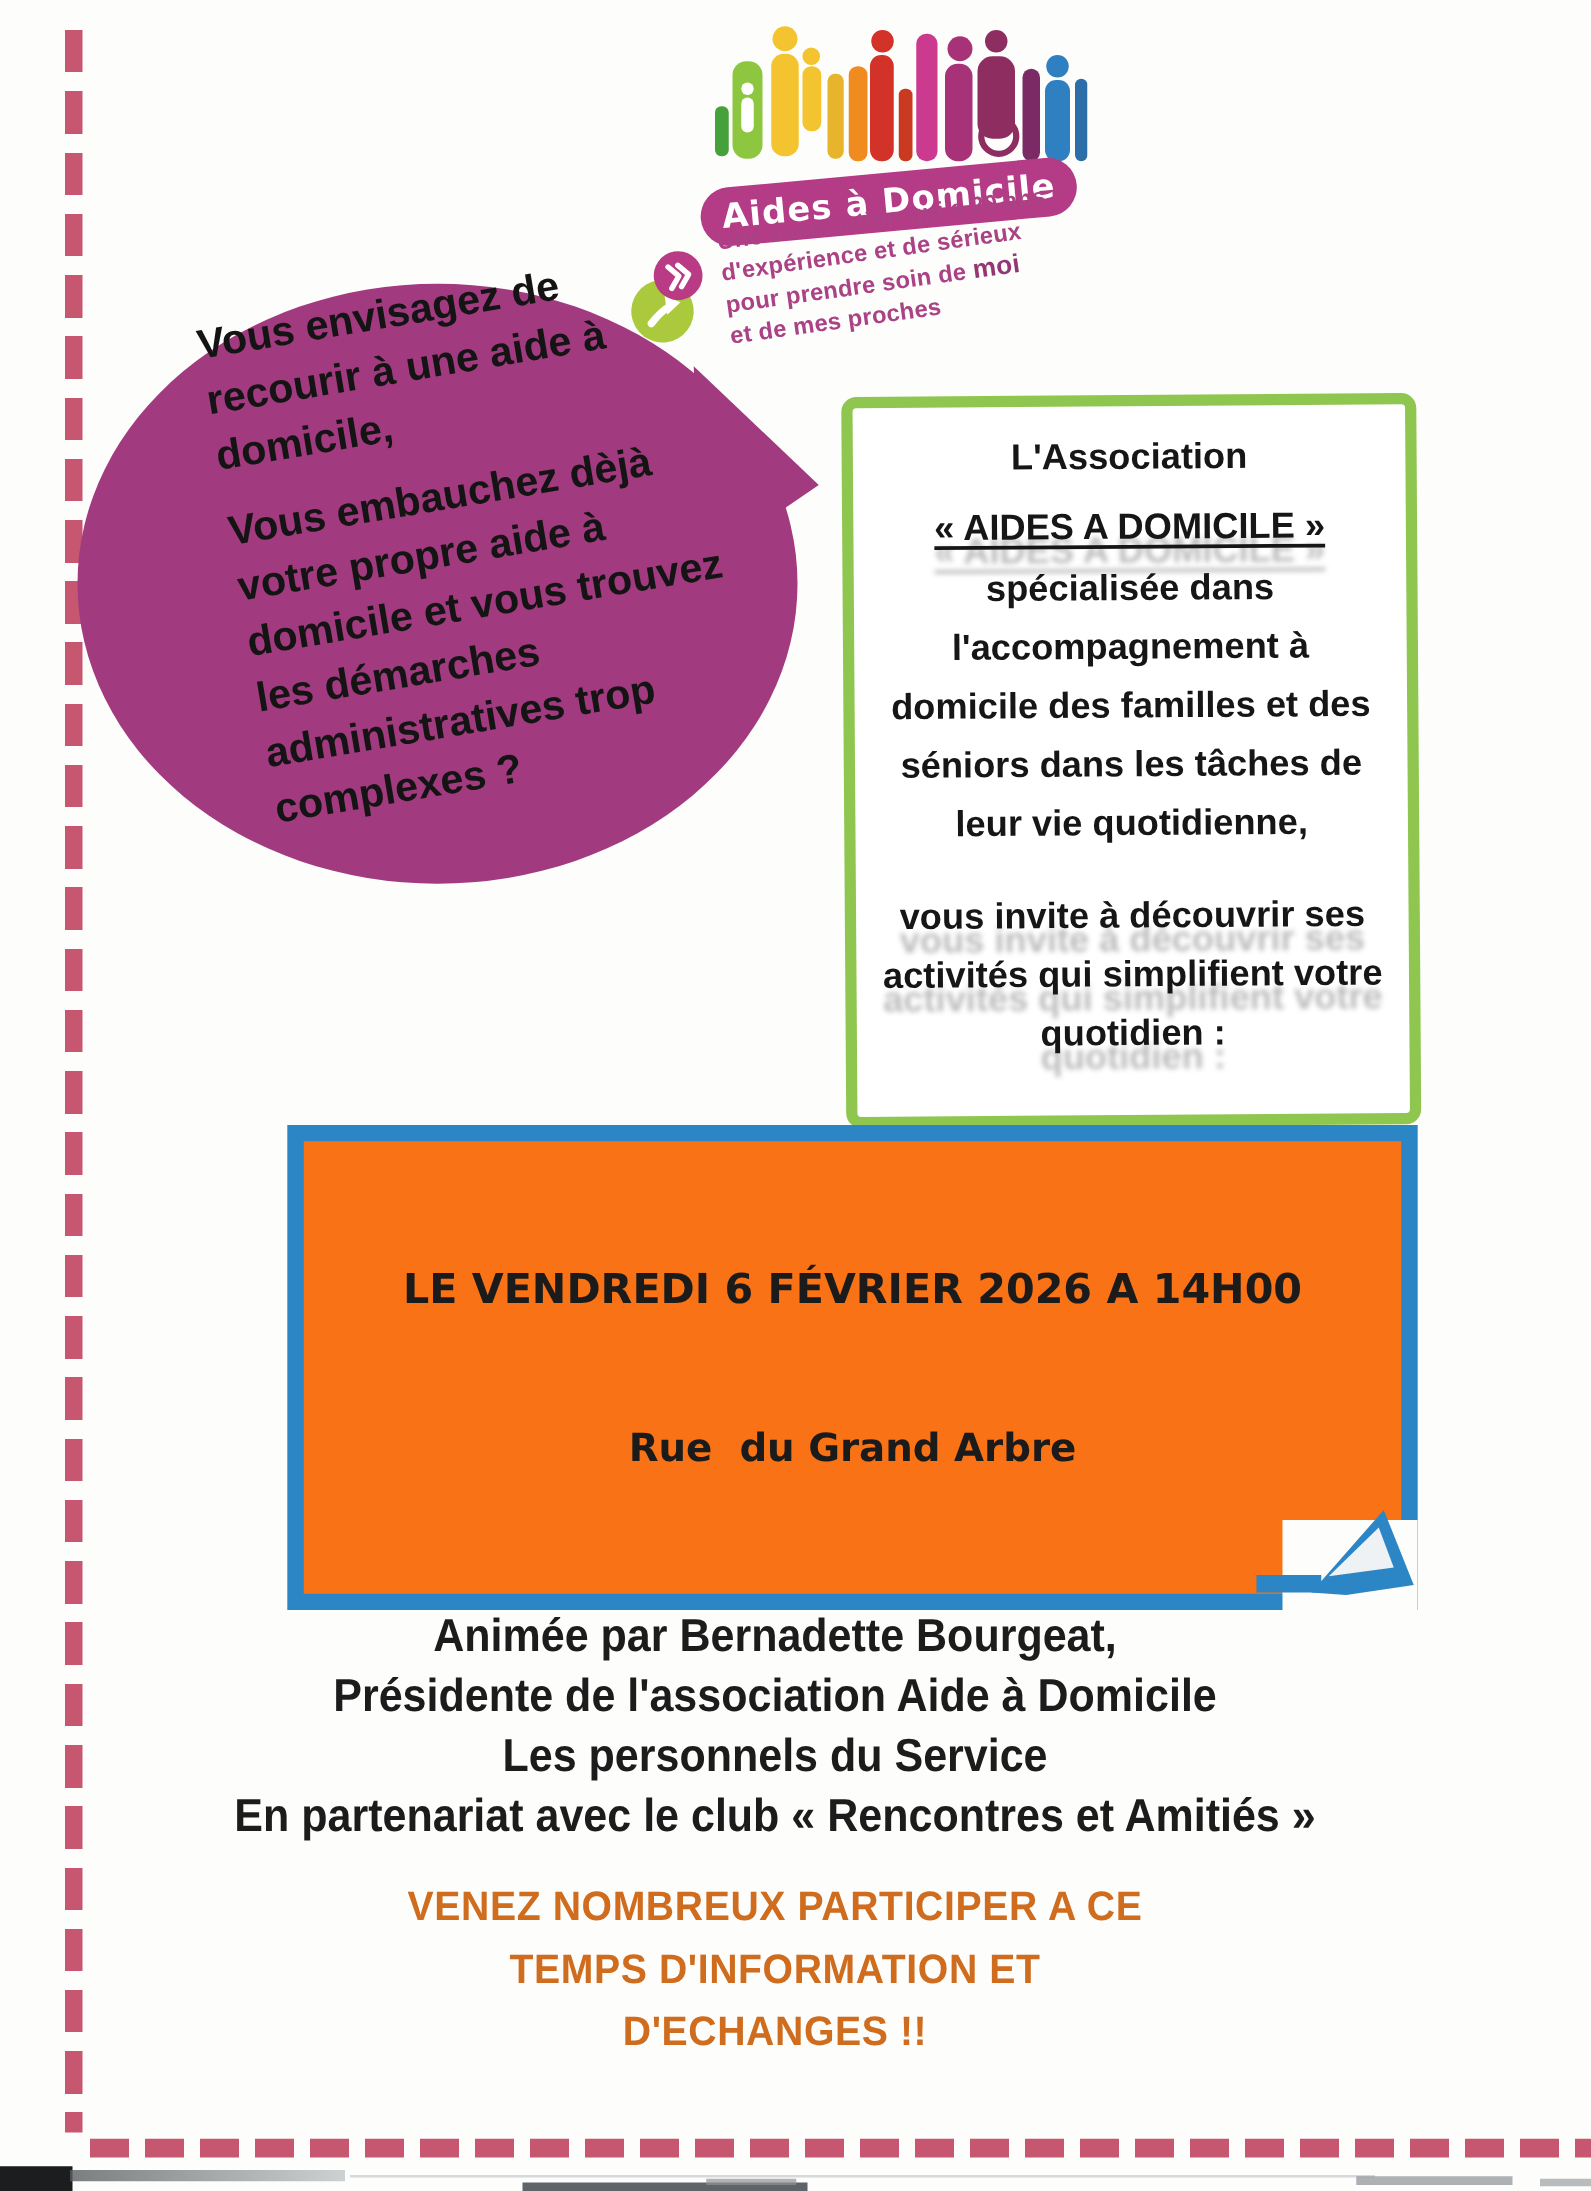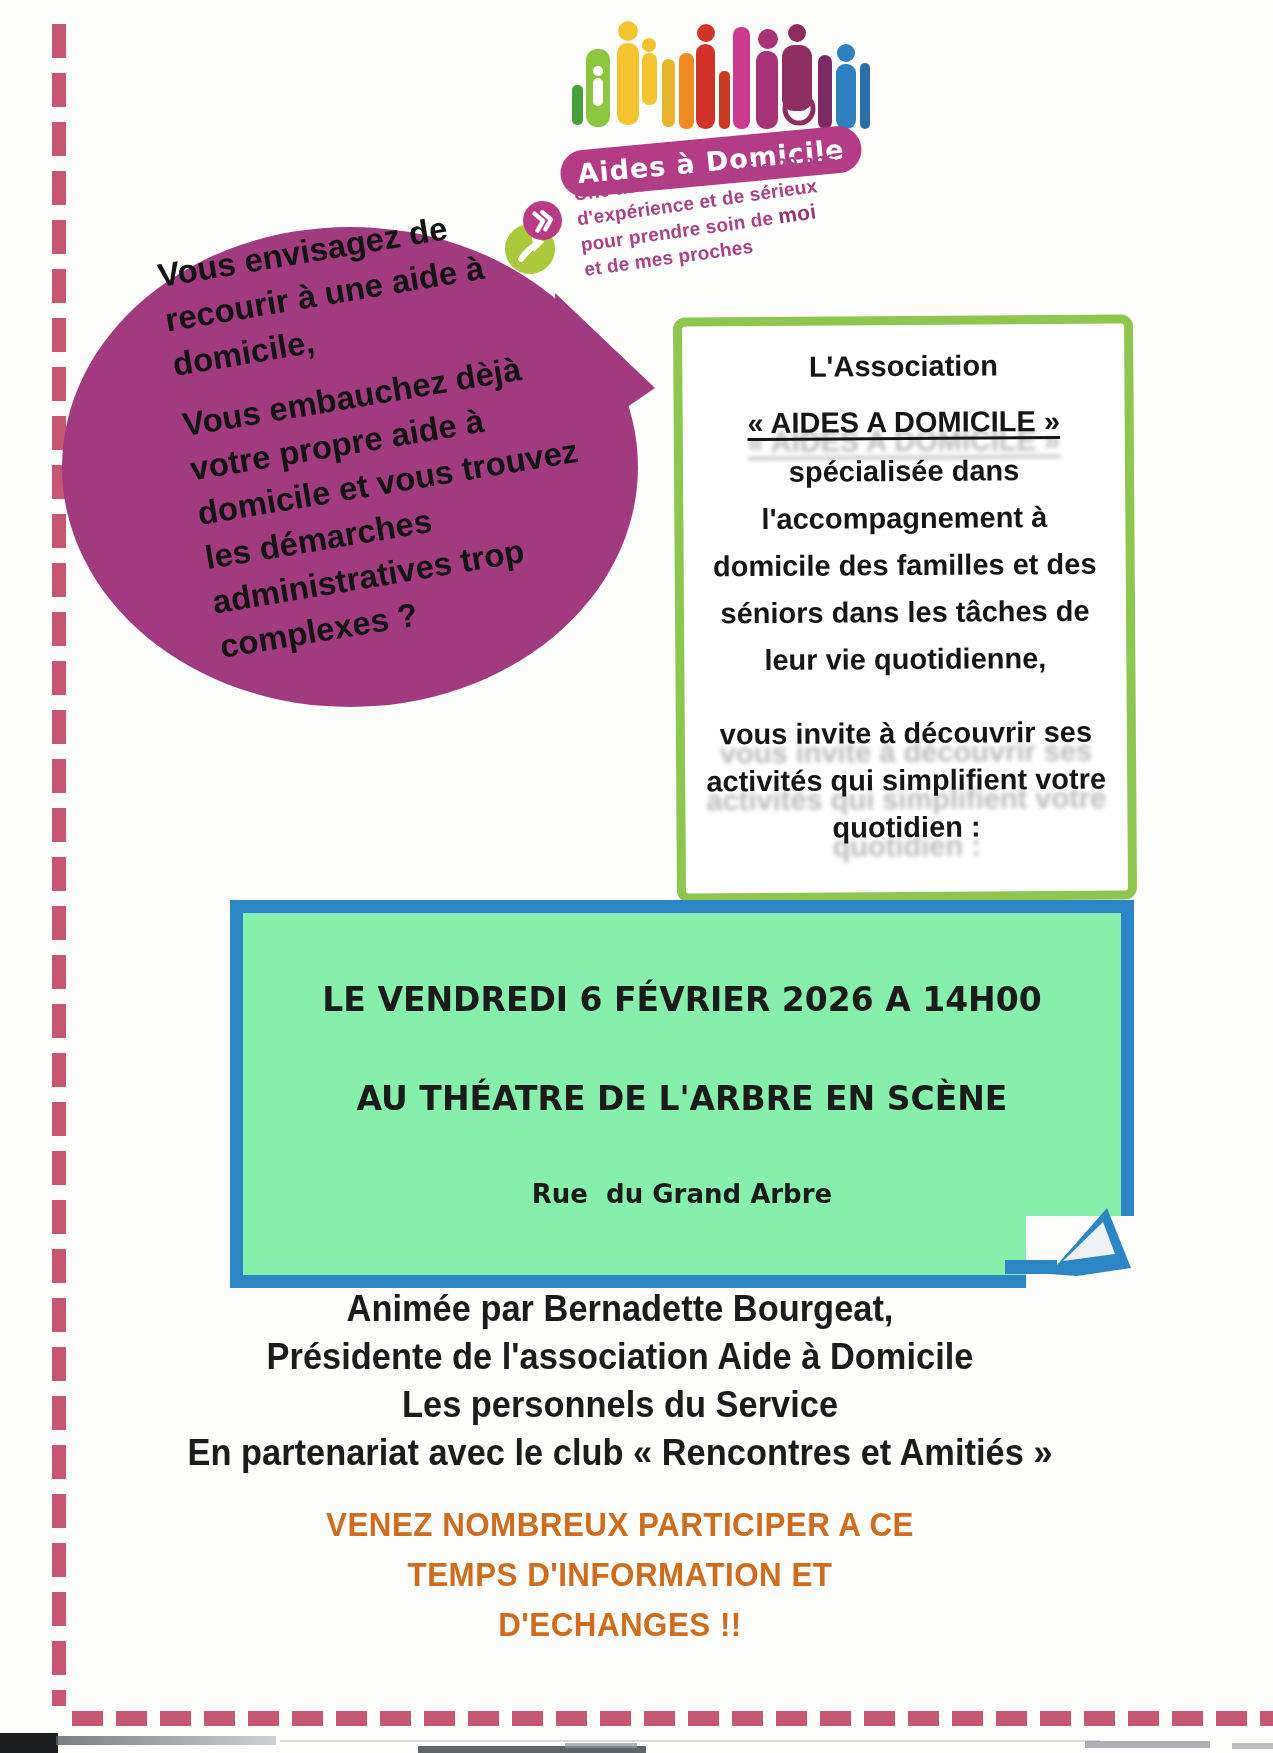--- a/index.html
+++ b/index.html
@@ -50,26 +50,26 @@
     display:flex;flex-direction:column;align-items:center;text-align:center;
     color:#161616;font-weight:bold;font-size:29px;line-height:47px;padding-top:18px;box-sizing:content-box;
   }
   .green-box .title{margin-bottom:9px;}
   .green-box .name{text-decoration:underline;text-decoration-thickness:3px;text-underline-offset:5px;margin-bottom:2px;}
   .reflect{text-shadow:0 19px 4px rgba(80,80,80,.38);}
   .green-box .invite{margin-top:27px;}
 
   
   .blue-box{
-    left:230px;top:900px;width:878px;height:350px;border:13px solid #2c85c4;background:#86efac;
+    left:230px;top:900px;width:878px;height:350px;border:13px solid #2c85c4;background:#f97316;
     display:flex;flex-direction:column;align-items:center;justify-content:space-evenly;text-align:center;
     font-family:"DejaVu Sans",sans-serif;font-weight:bold;color:#1b1b1b;padding:6px 0;
   }
   .blue-box .l1,.blue-box .l2{font-size:33px;}
-  .blue-box .l3,.blue-box .l4{font-size:26px;white-space:pre-wrap;}
+  .blue-box .l3,.blue-box .l4{font-size:31px;white-space:pre-wrap;}
   .fold-cover{right:-13px;bottom:-13px;width:108px;height:72px;background:#fdfdfc;}
   .fold-svg{right:-16px;bottom:-15px;width:132px;height:92px;}
 
   
   .credits{
     left:0;top:1285px;width:1240px;text-align:center;color:#1c1c1c;font-weight:bold;
     font-size:37px;line-height:48px;transform:scaleX(.93);transform-origin:center;
   }
   
   .cta{
@@ -160,21 +160,20 @@
   <div>domicile des familles et des</div>
   <div>séniors dans les tâches de</div>
   <div>leur vie quotidienne,</div>
   <div class="invite reflect">vous invite à découvrir ses</div>
   <div class="reflect">activités qui simplifient votre</div>
   <div class="reflect">quotidien :</div>
 </div>
 
 <div class="abs blue-box">
   <div class="l1">LE VENDREDI 6 FÉVRIER 2026 A 14H00</div>
-  <div class="l2">AU THÉATRE DE L'ARBRE EN SCÈNE</div>
   <div class="l3">Rue  du Grand Arbre</div>
   <div class="abs fold-cover"></div>
   <svg class="abs fold-svg" viewBox="0 0 132 92">
     <rect x="0" y="62" width="52" height="14" fill="#2c85c4"></rect>
     <polygon points="44,76 102,10 126,70 72,78" fill="#2c85c4"></polygon>
     <polygon points="58,63 98,24 110,56" fill="#eef2f5"></polygon>
   </svg>
 </div>
 
 <div class="abs credits">

